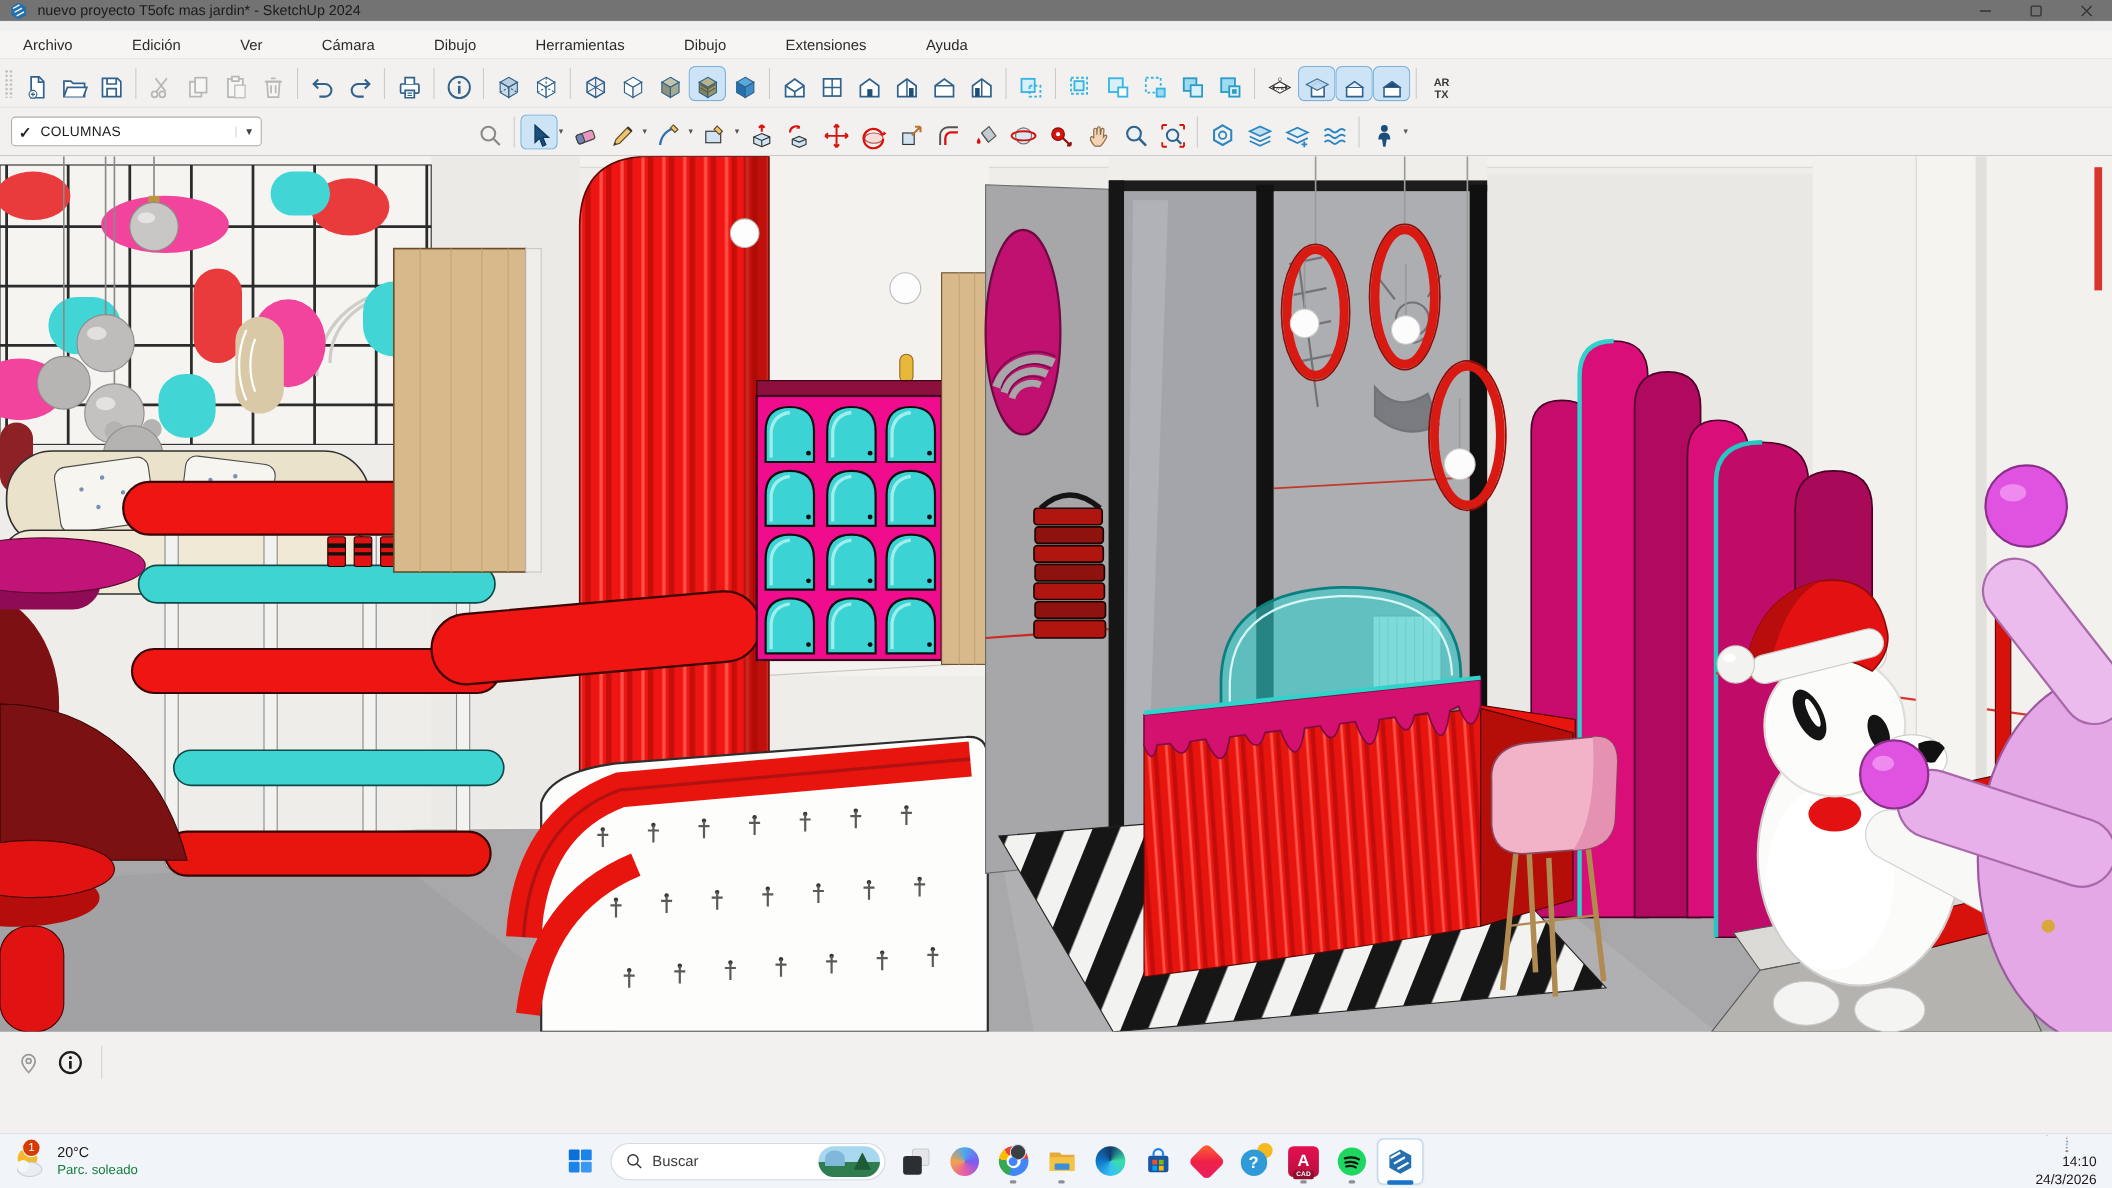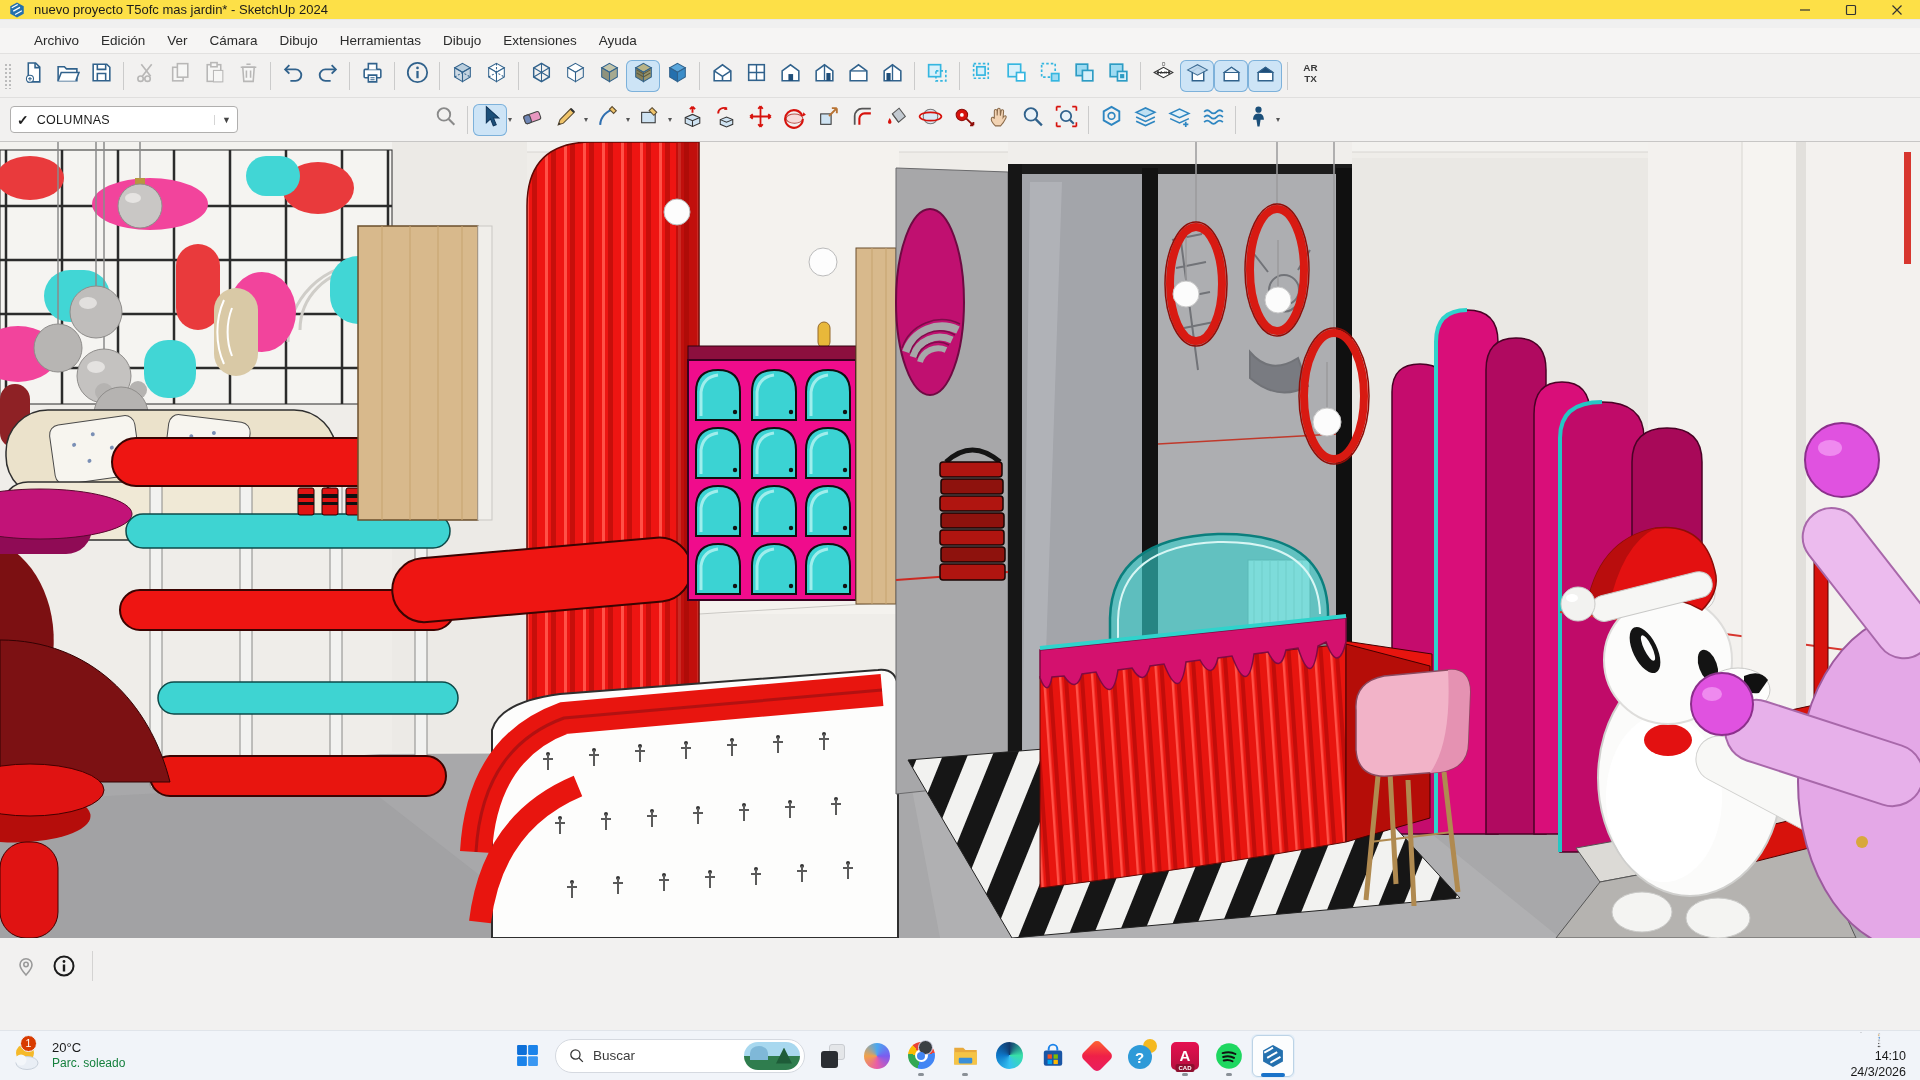--- a/index.html
+++ b/index.html
@@ -1,31 +1,31 @@
 <!DOCTYPE html>
 <html><head>
 <meta charset="utf-8">
 <style>
   * { margin:0; padding:0; box-sizing:border-box; }
   html,body { width:1920px; height:1080px; overflow:hidden; font-family:"Liberation Sans",sans-serif; background:#f0f0f0; }
-  .titlebar { position:absolute; left:0; top:0; width:1920px; height:20px; background:#fde047; display:flex; align-items:center; border-bottom:1px solid #e8e8e8;}
+  .titlebar { position:absolute; left:0; top:0; width:1920px; height:20px; background:#737373; display:flex; align-items:center; border-bottom:1px solid #e8e8e8;}
   .tb-logo { width:18px; height:18px; margin:0 8px 0 8px; }
   .title-text { font-size:13px; color:#1b1b1b; }
   .win-controls { margin-left:auto; display:flex; height:28px; }
   .win-btn { width:46px; height:28px; display:flex; align-items:center; justify-content:center; }
   .win-btn svg { width:12px; height:12px; stroke:#333; stroke-width:1.2; fill:none; }
-  .menubar { position:absolute; left:0; top:28px; width:1920px; height:26px; background:#f6f5f4; display:flex; align-items:center; padding-left:23px; border-bottom:1px solid #e2e1e0;}
+  .menubar { position:absolute; left:0; top:28px; width:1920px; height:26px; background:#f6f5f4; display:flex; align-items:center; padding-left:10px; border-bottom:1px solid #e2e1e0;gap:32px;}
   .menu-item { font-size:13.5px; color:#2b2b2b; padding:3px 11px; }
   .toolbar { position:absolute; left:0; width:1920px; background:#f2f1f0; display:flex; align-items:center; }
   #toolbar-standard { top:54px; height:44px; border-bottom:1px solid #e0dfde; }
   #toolbar-tools { top:98px; height:44px; border-bottom:1px solid #c7c6c5; }
   .grip { width:8px; height:26px; margin:0 4px; background-image:radial-gradient(#bcbcbc 1px, transparent 1.2px); background-size:4px 4px; }
   .sep { width:1px; height:28px; background:#cbcbcb; margin:0 5px; }
   .tb-group { display:flex; align-items:center; }
-  .tb-ico { width:34px; height:32px; border-radius:6px; display:flex; align-items:flex-start; justify-content:center; position:relative; }
+  .tb-ico { width:34px; height:32px; border-radius:6px; display:flex; align-items:flex-end; justify-content:center; position:relative; }
   .tb-ico svg { width:25px; height:25px; }
   .tb-ico.active { background:#cde4f6; box-shadow:inset 0 0 0 1px #7db1da; }
   .tb-ico.disabled { opacity:.38; filter:grayscale(1); }
   .dd-arrow { font-size:8px; color:#555; margin-left:-2px; width:10px; text-align:center; }
   .combo { width:228px; height:27px; background:#fff; border:1px solid #b0afae; border-radius:4px; display:flex; align-items:center; margin-left:10px; padding:0 6px; }
   .combo .chk { font-size:14px; color:#222; margin-right:8px; font-weight:bold; }
   .combo .lbl { font-size:12.5px; color:#1b1b1b; flex:1; letter-spacing:.3px; }
   .combo .caret { font-size:9px; color:#444; border-left:1px solid #d5d5d5; padding-left:7px; }
   .viewport { position:absolute; left:0; top:142px; width:1920px; height:796px; background:#efede9; border-bottom:1px solid #3a3a3a; }
   .viewport svg { position:absolute; left:0; top:0; }

